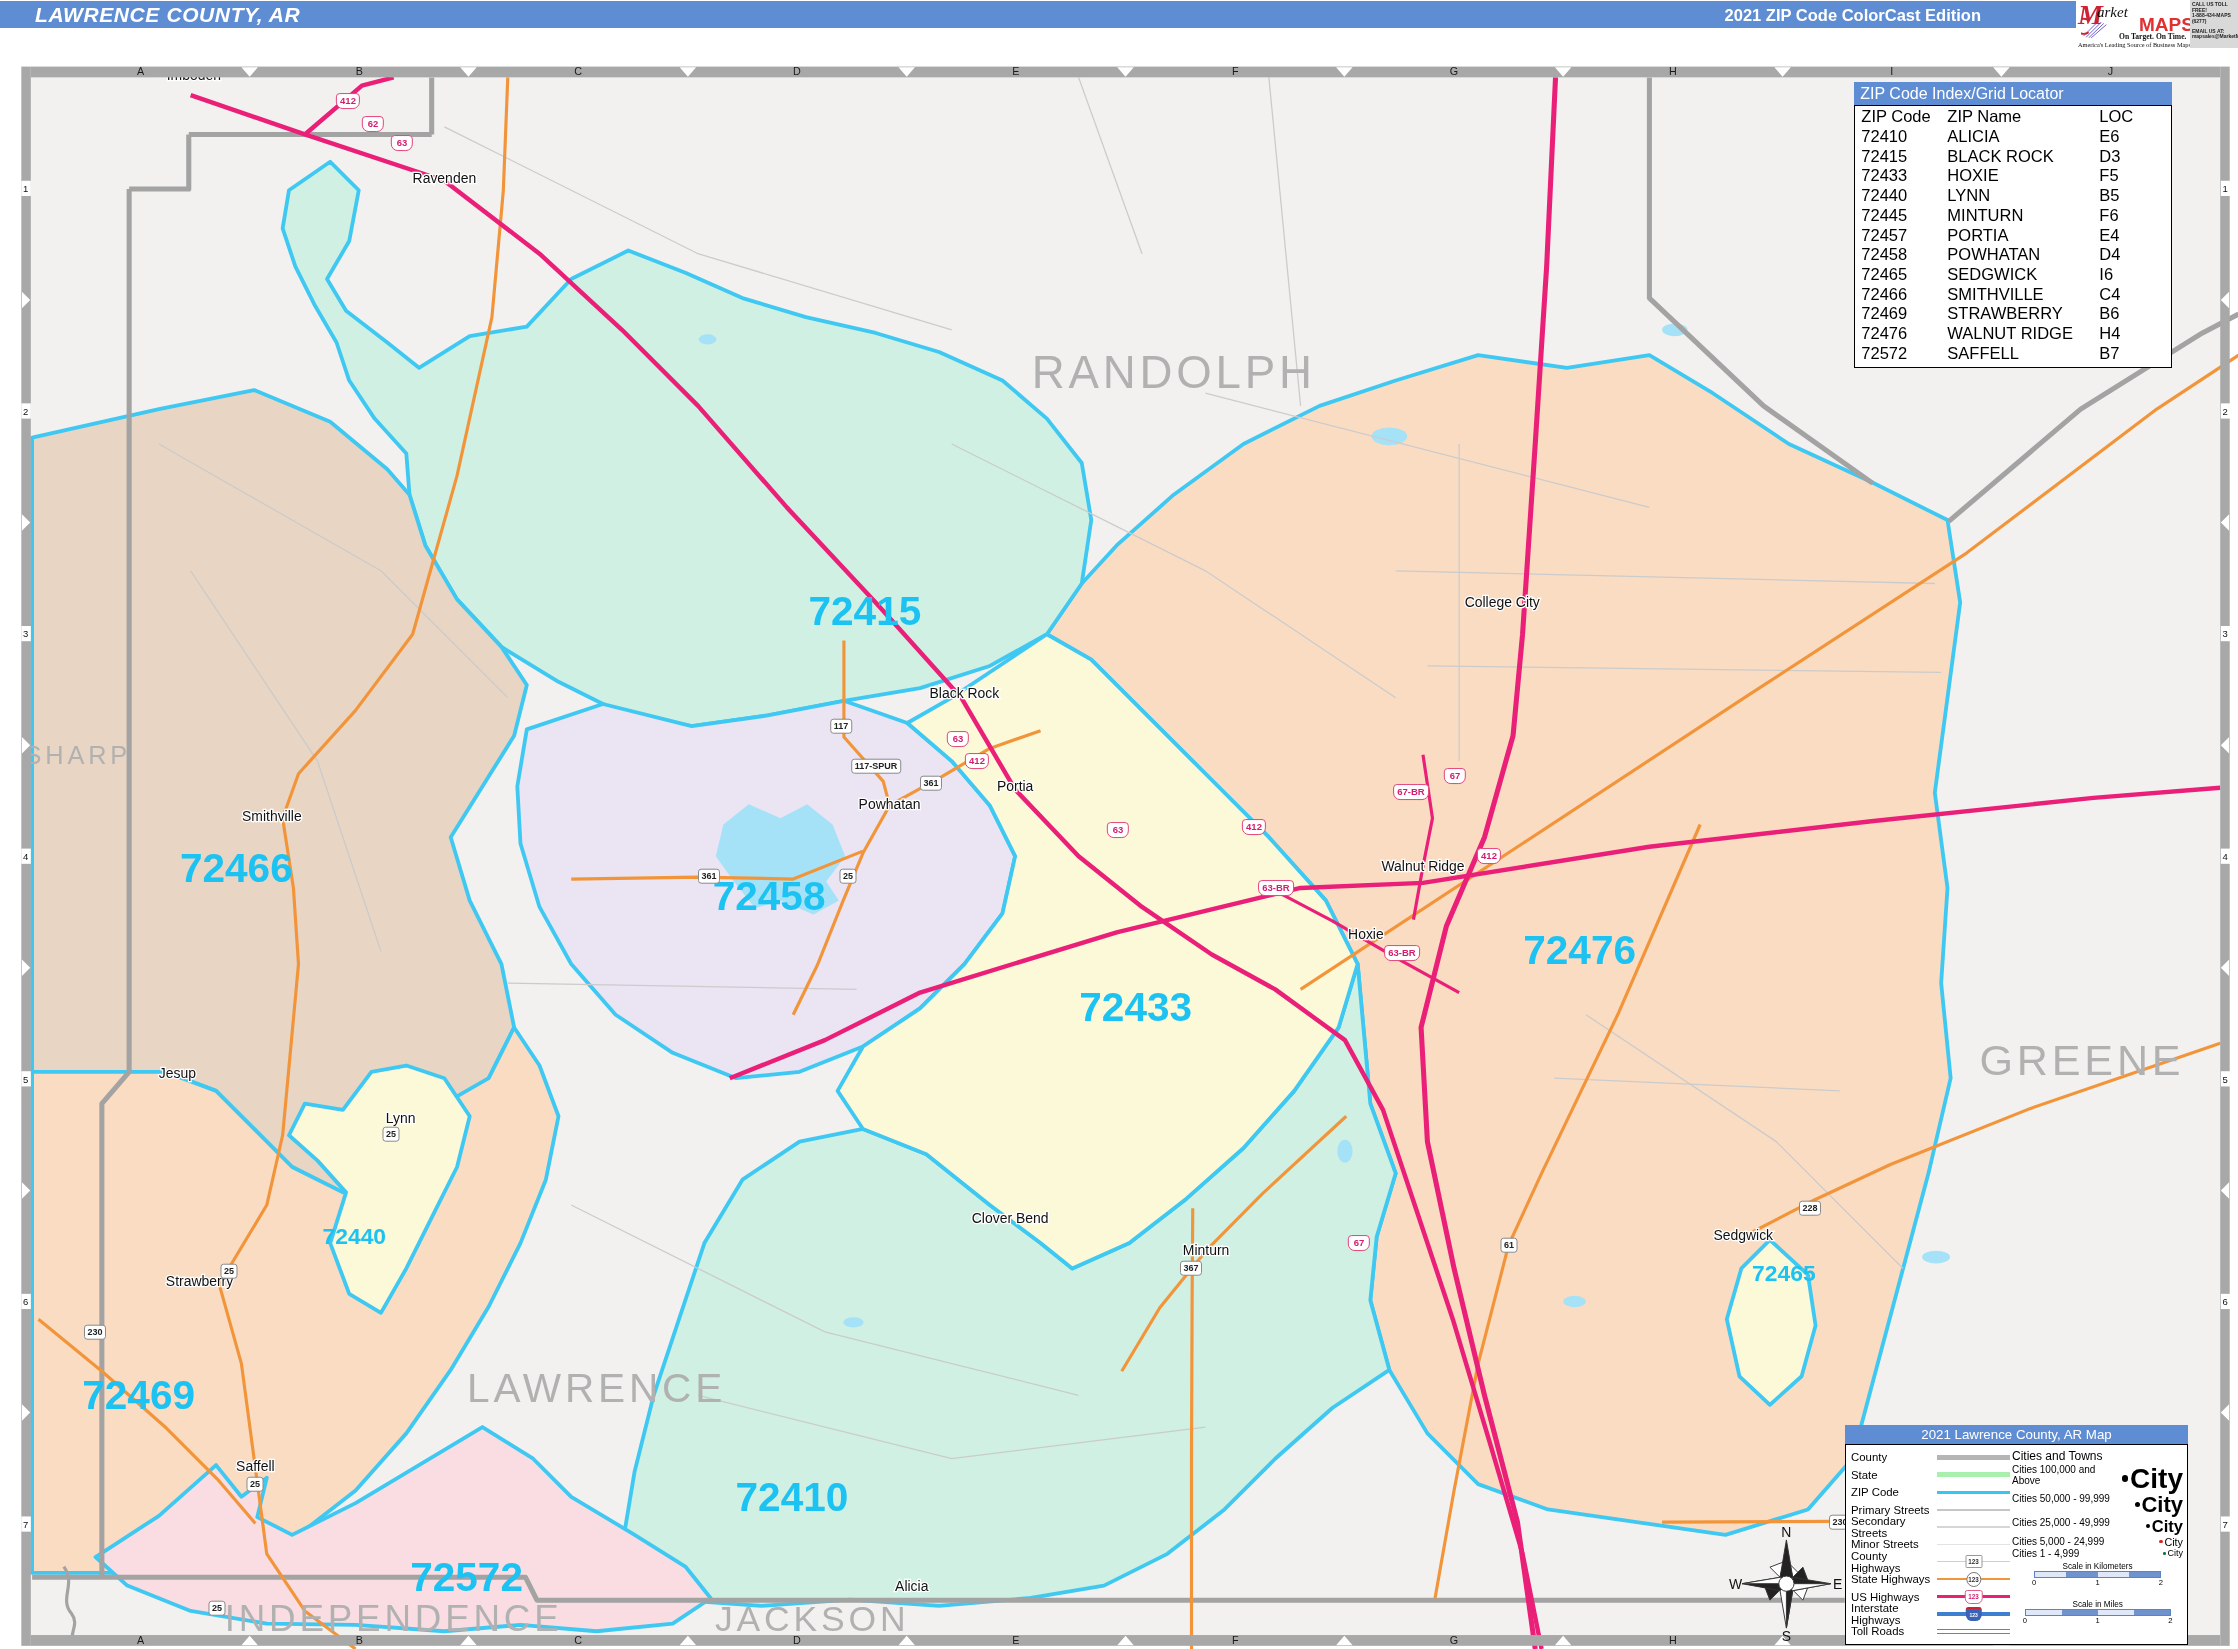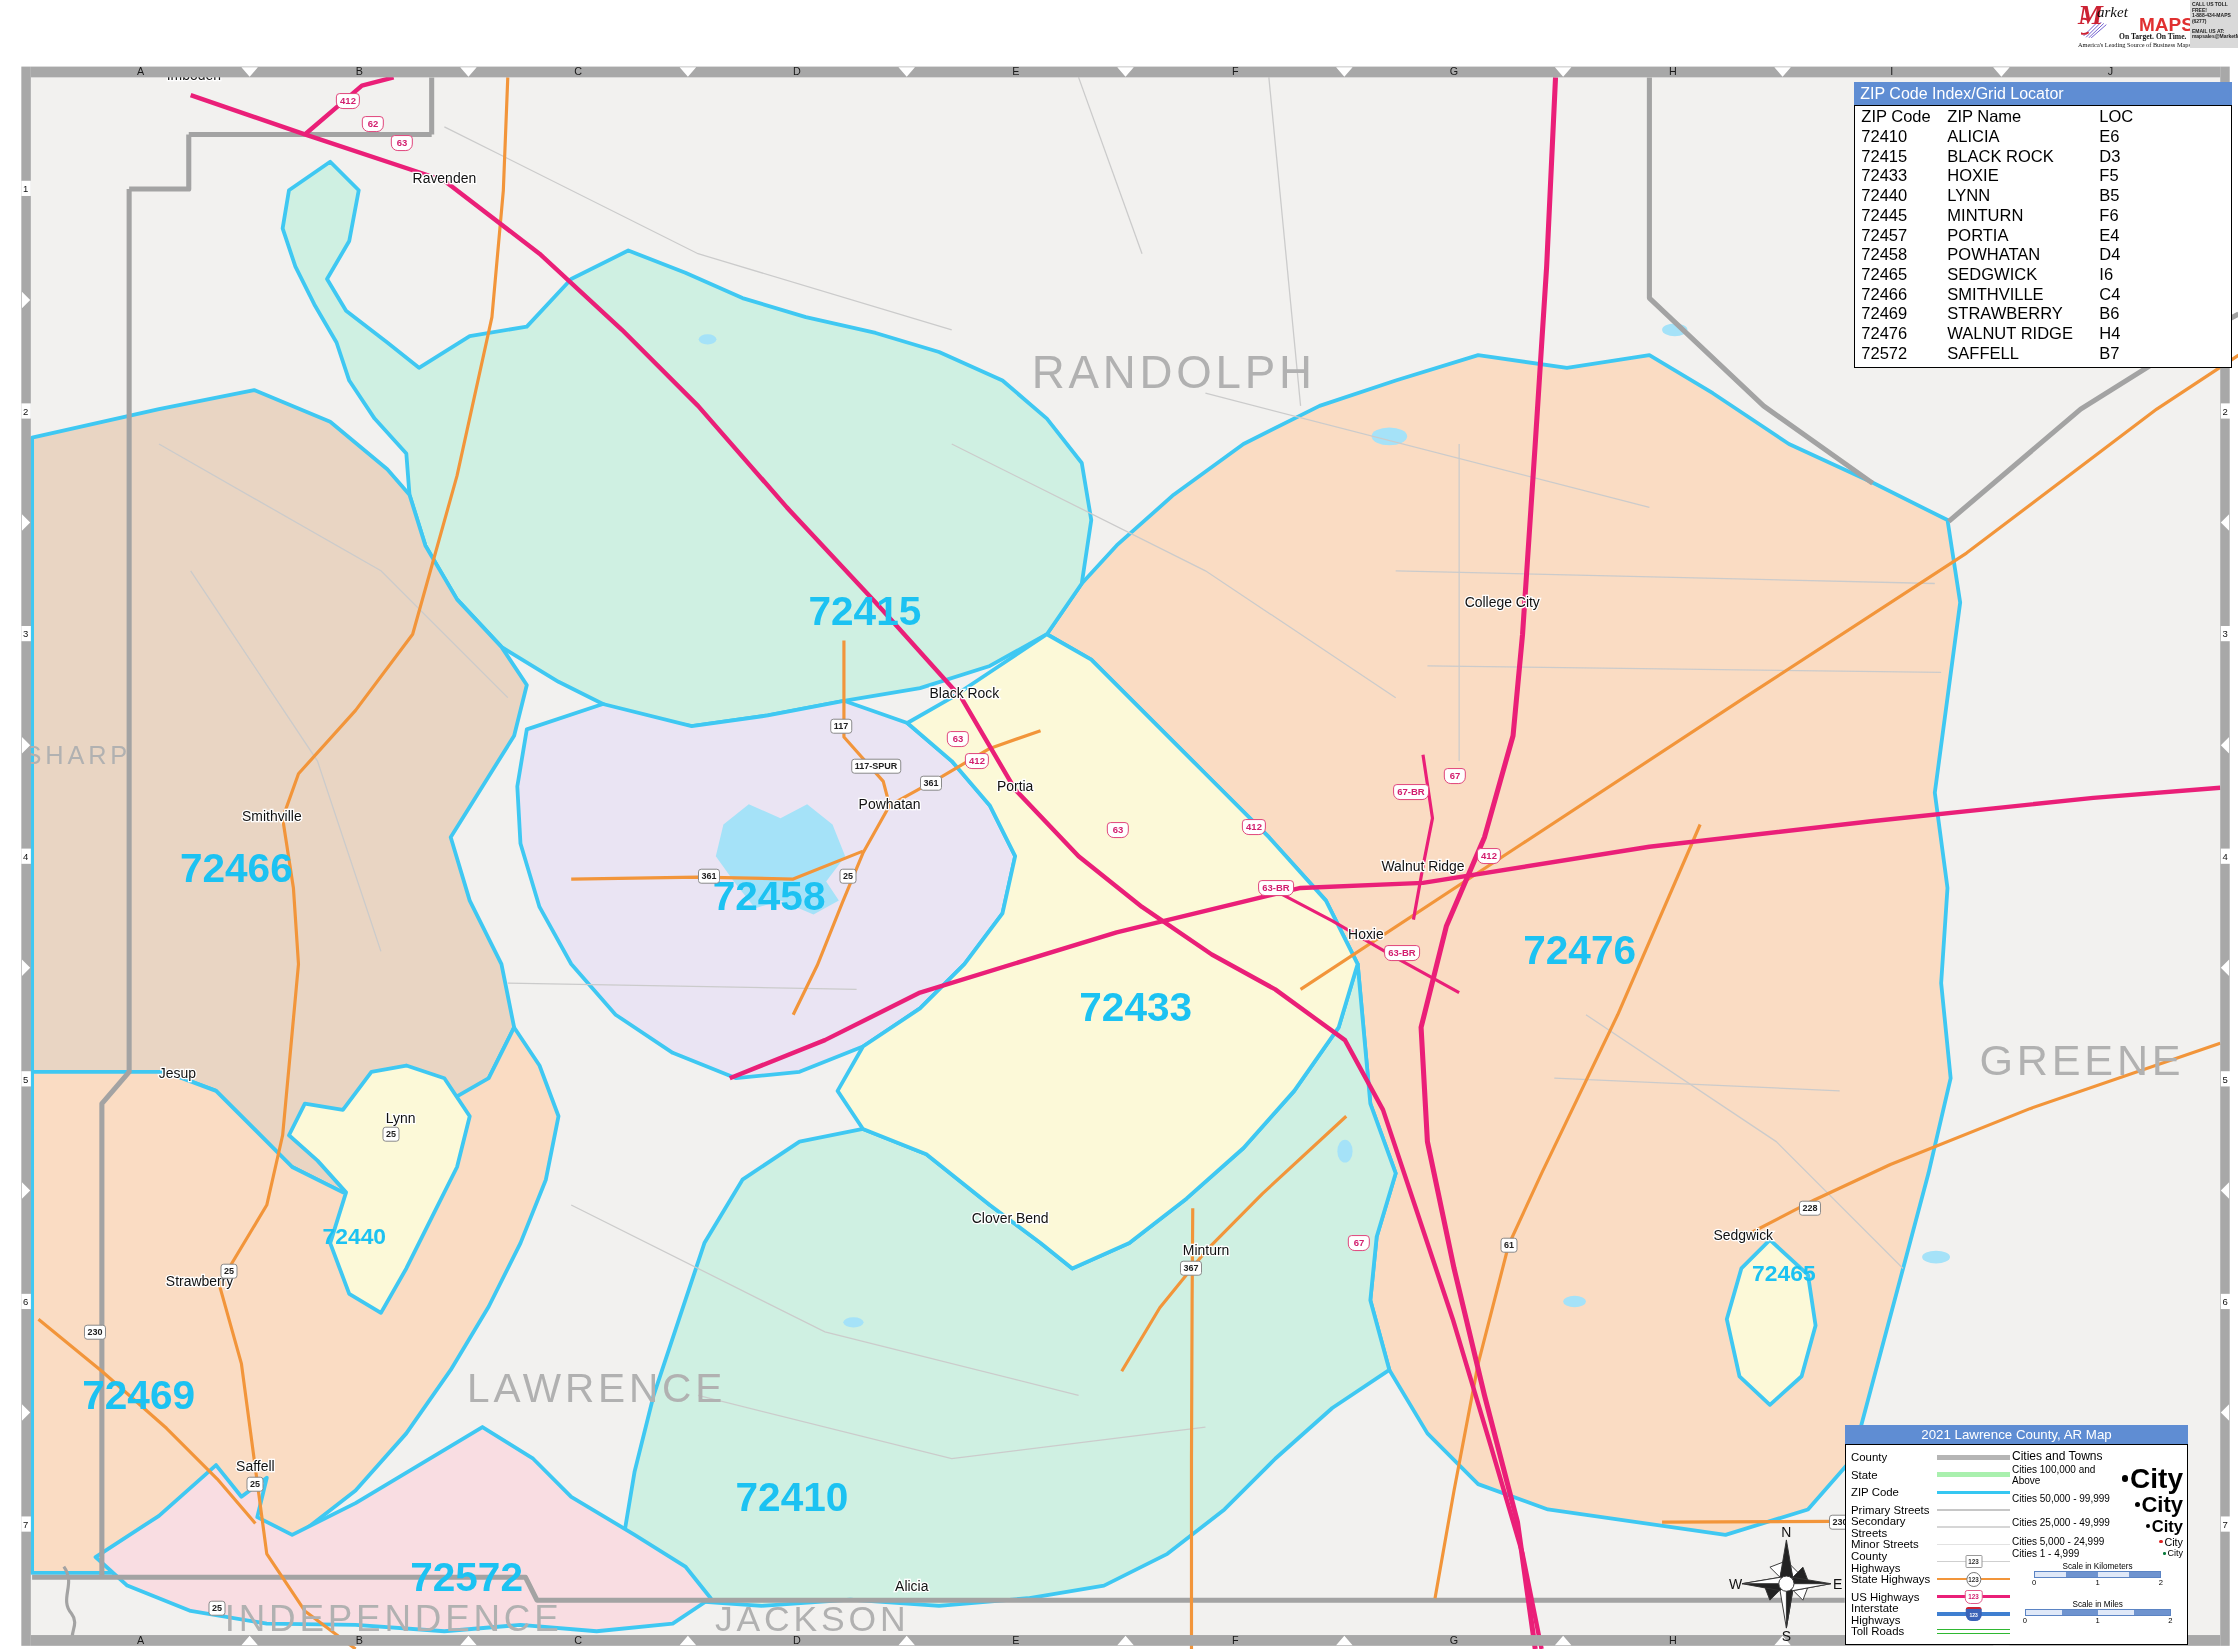--- a/index.html
+++ b/index.html
@@ -15,21 +15,21 @@
   .logo .m-red{position:absolute;left:0px;top:-1.3px;color:#cc2233;font-size:28px;font-style:italic;font-weight:bold;}
   .logo .market{position:absolute;left:19px;top:3.8px;color:#111;font-size:15px;font-style:italic;}
   .logo .maps{position:absolute;left:61px;top:14px;color:#e03030;font-size:19px;font-weight:bold;font-family:"Liberation Sans",sans-serif;}
   .logo .tagline{position:absolute;left:41px;top:32px;color:#111;font-size:7.6px;font-weight:bold;}
   .logo .subtitle{position:absolute;left:0px;top:41px;color:#111;font-size:6.3px;white-space:nowrap;}
   .logo .squiggle{position:absolute;left:2.5px;top:16.5px;}
   .contactbox{position:absolute;left:2190px;top:0;width:49px;height:48px;background:#d9d9d9;z-index:3;
               font-size:5px;font-weight:bold;color:#222;padding:1.9px 1.9px;box-sizing:border-box;line-height:5.7px;}
   .contactbox .blk{margin-bottom:3.8px;}
   
-  .idx{position:absolute;left:1854px;top:82px;width:378px;z-index:4;}
+  .idx{position:absolute;left:1854px;top:82px;width:318px;z-index:4;}
   .idx-title{background:#5f8dd3;color:#fff;font-size:16px;padding:2.5px 6.3px;}
   .idx-body{background:#fff;border:1.9px solid #000;padding:1.3px 6.3px 3.8px 6.3px;}
   .idx-row{display:grid;grid-template-columns:86px 152px 51px;font-size:16.5px;line-height:19.7px;color:#000;}
   
   .legend{position:absolute;left:1845px;top:1425px;width:343px;height:219px;z-index:4;}
   .lg-title{background:#5f8dd3;color:#fff;text-align:center;font-size:13.3px;padding:1.9px 0;}
   .lg-body{position:relative;background:#fff;border:1.3px solid #000;height:199px;}
   .lg-left{position:absolute;left:5px;top:4px;width:159px;}
   .lg-row{position:relative;height:17.4px;display:flex;align-items:center;}
   .lg-label{width:96px;font-size:11.4px;color:#000;}
@@ -295,20 +295,24 @@
       <polygon points="2886,2497 2816,2497 2826,2508" fill="#fff"></polygon>
       <circle cx="2816" cy="2497" r="12" fill="#fff"></circle>
     </g>
     <text class="cmptxt" x="2816" y="2424">N</text>
     <text class="cmptxt" x="2897" y="2505">E</text>
     <text class="cmptxt" x="2816" y="2588">S</text>
     <text class="cmptxt" x="2736" y="2505">W</text>
   </g>
 </svg>
 
+<div class="titlebar">
+  <div class="maptitle">LAWRENCE COUNTY, AR</div>
+  <div class="edition">2021 ZIP Code ColorCast Edition</div>
+</div>
 
 <div class="logo">
   <svg class="squiggle" width="38" height="21.6" viewBox="0 0 60 34">
     <path d="M4,30 L28,6 M8,32 L32,8 M12,33 L36,10 M16,33 L40,12" stroke="#6a5acd" stroke-width="1.5" fill="none"></path>
     <path d="M10,4 a12,12 0 1,0 2,20" stroke="#cc2233" stroke-width="3" fill="none"></path>
   </svg>
   <span class="m-red">M</span>
   <span class="market">arket</span>
   <span class="maps">MAPS</span>
   <span class="tagline">On Target.  On Time.</span>

